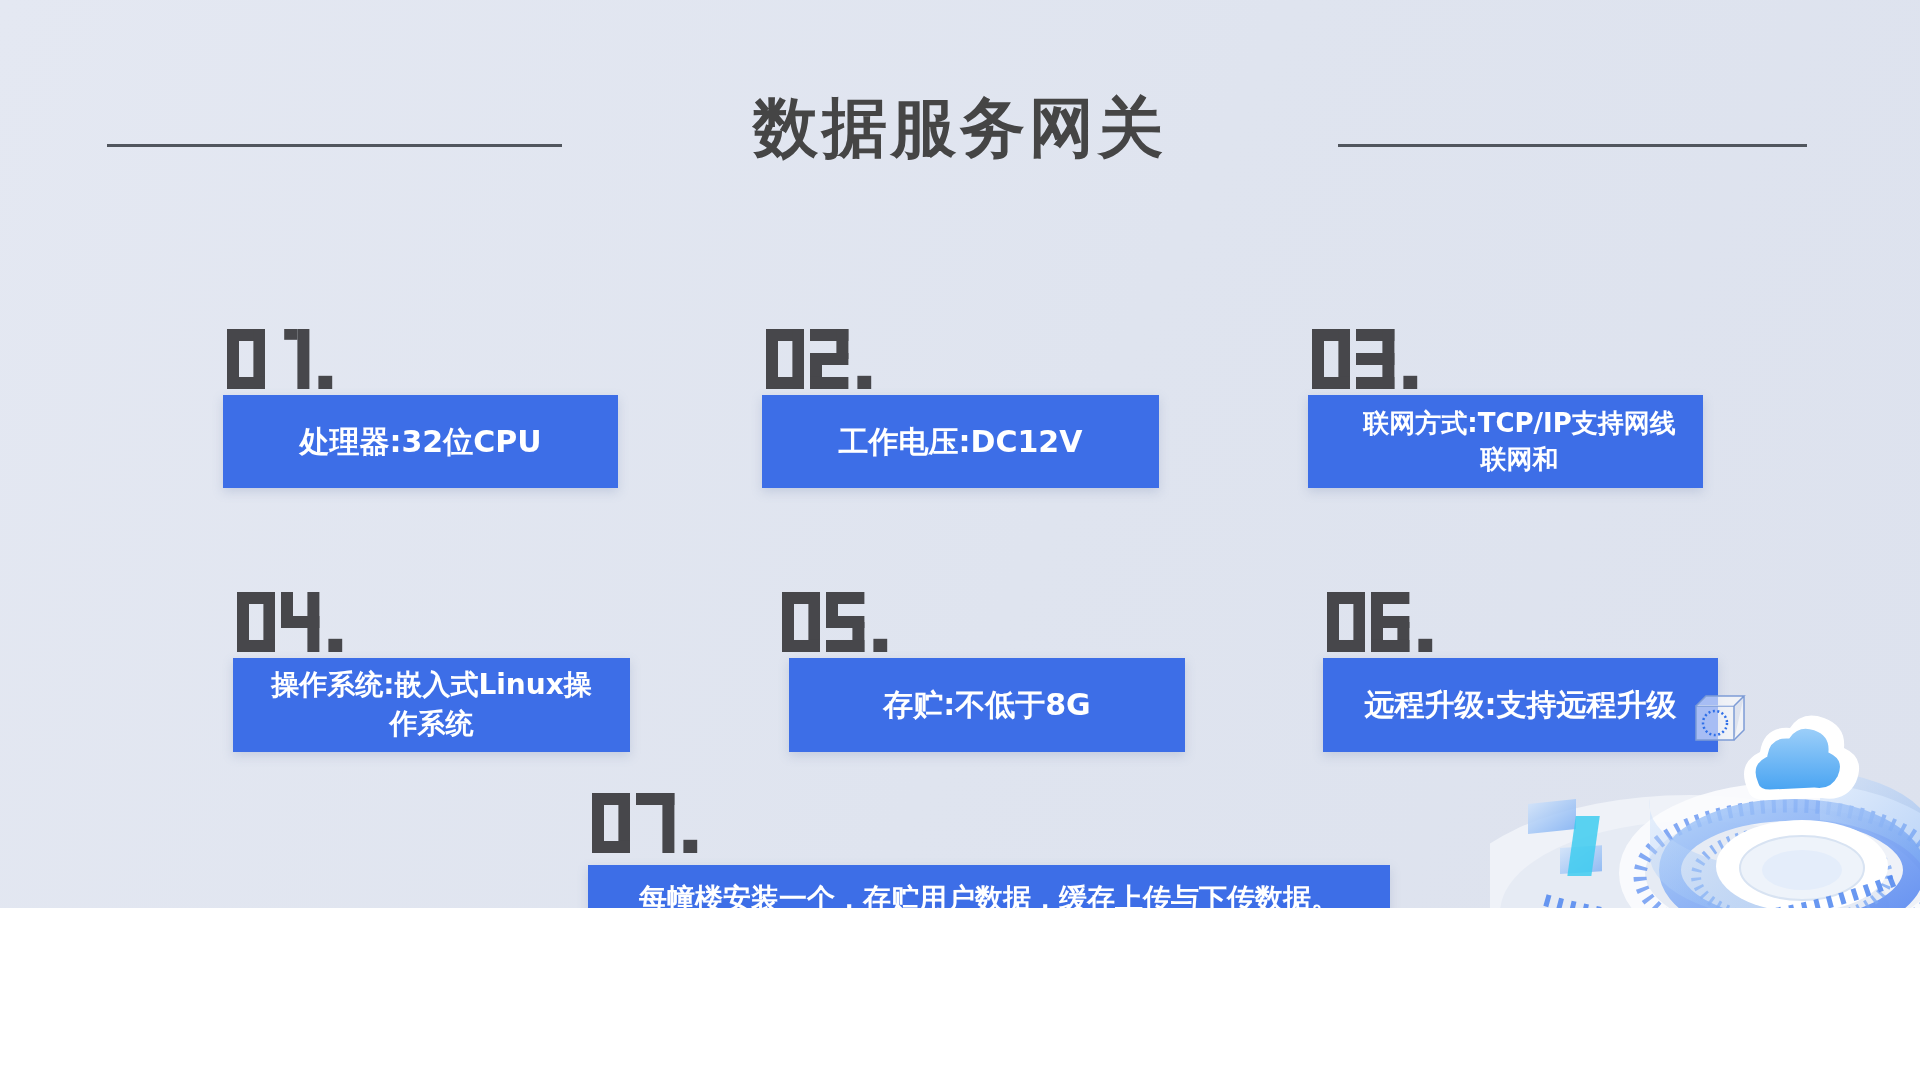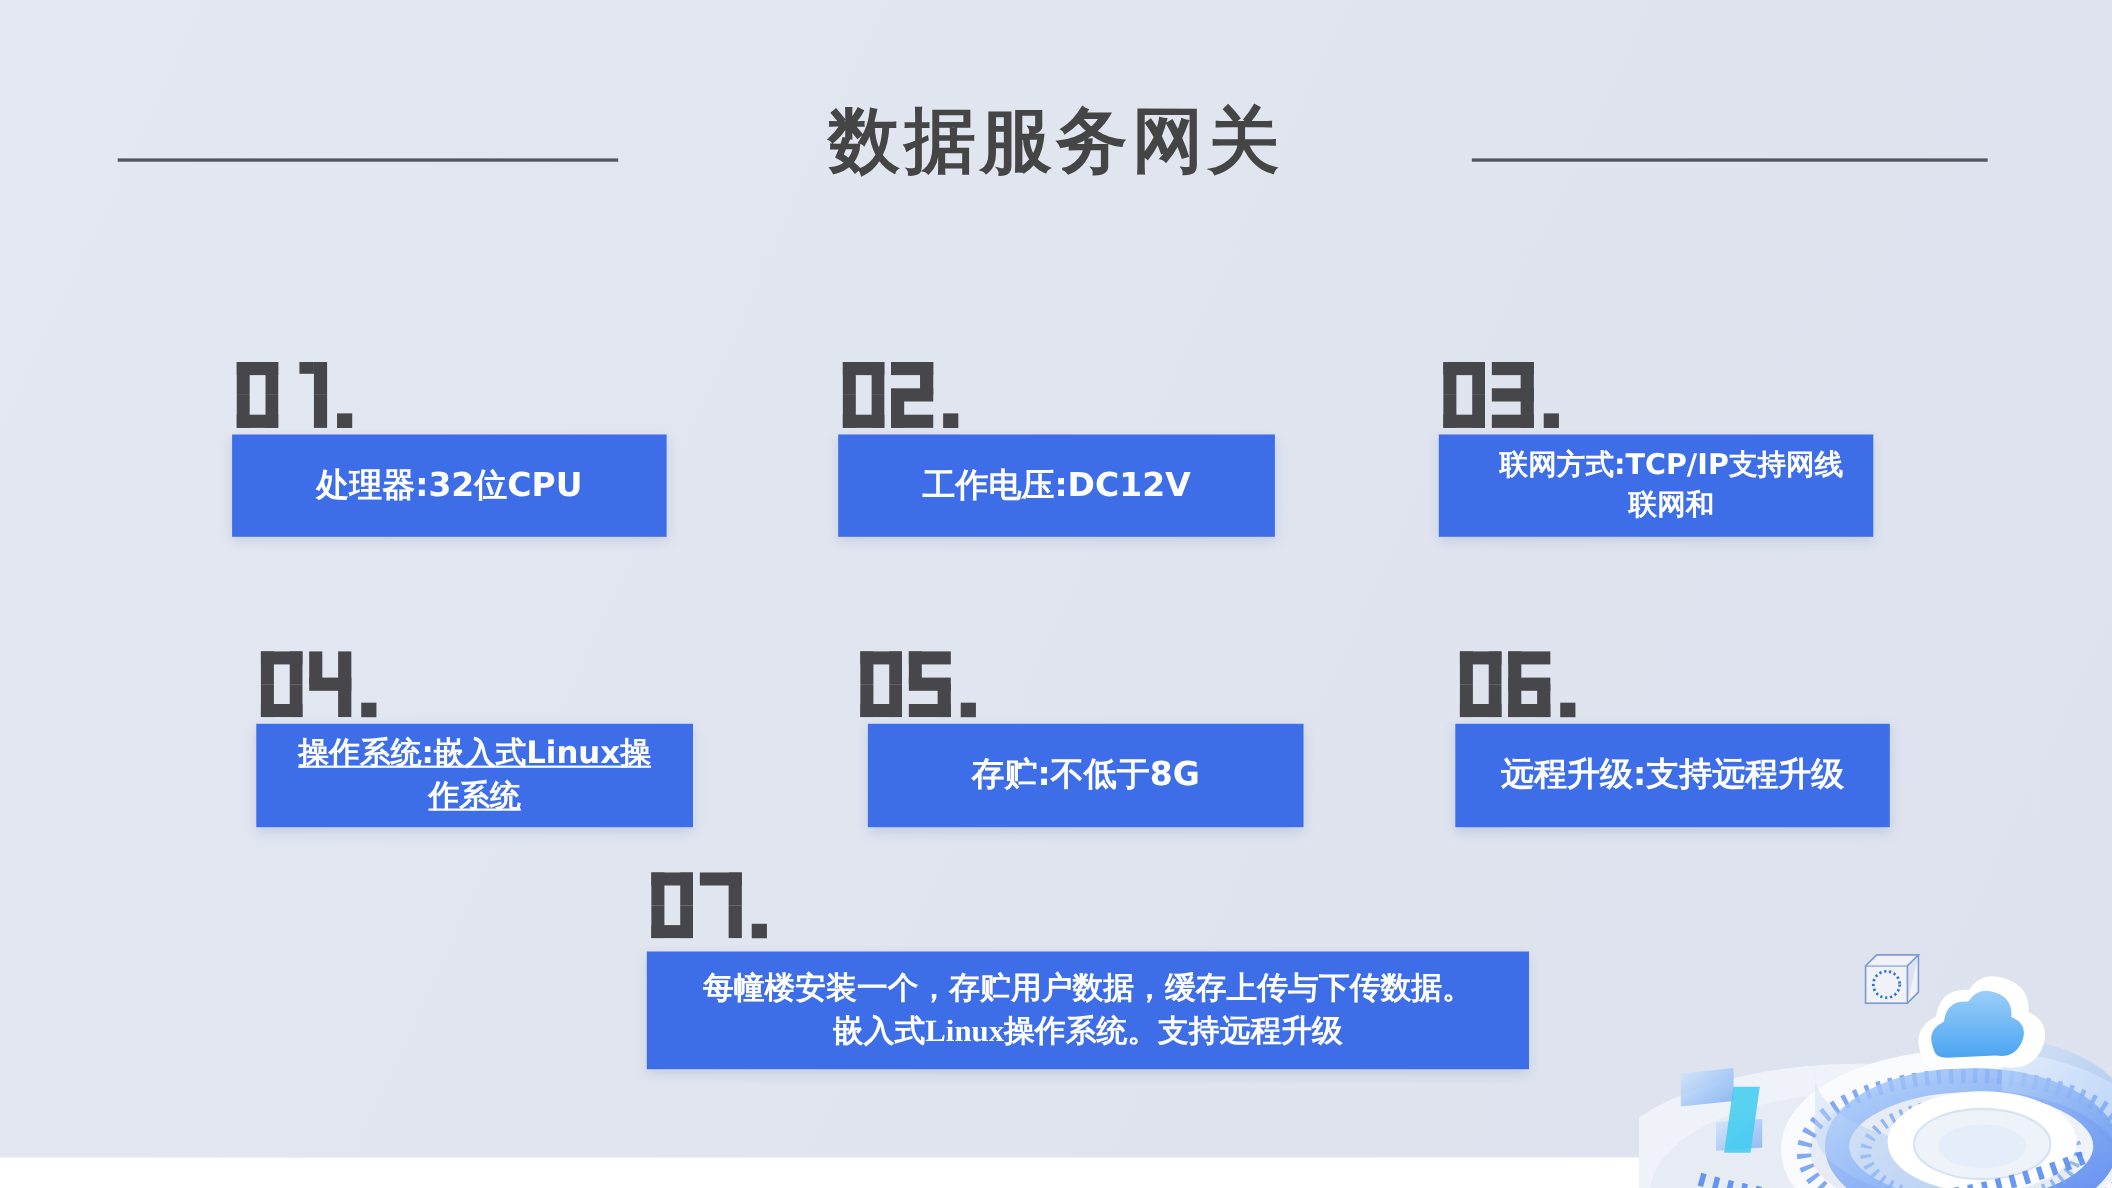--- a/index.html
+++ b/index.html
@@ -1,41 +1,41 @@
 <!DOCTYPE html>
 <html style="--accent-blue: #3d6ee7; --number-gray: #47474b; --title-gray: #454545; --divider-gray: #51565e; --background: #dfe4ef; --box-text: #ffffff; --footer-white: #ffffff;"><head>
 <meta charset="utf-8">
 <style>
   html,body{margin:0;padding:0;background:#ffffff;}
   .stage{
-    position:relative;width:1920px;height:1080px;overflow:hidden;
+    position:relative;width:1920px;height:908px;overflow:hidden;
     font-family:"DejaVu Sans","Liberation Sans",sans-serif;
     background:linear-gradient(115deg,#e4e8f2 0%,#dfe4ef 55%,#dde2ee 100%);
   }
   
   .footer-strip{position:absolute;left:0;top:1052px;width:1920px;height:28px;
     background:var(--footer-white,#ffffff);border-top:1px solid #eef1f6;}
   
   .title{position:absolute;left:0;right:0;top:84px;margin:0;text-align:center;
     font-size:65px;font-weight:900;letter-spacing:4px;color:var(--title-gray,#454545);}
   .deco-line{position:absolute;height:3px;background:var(--divider-gray,#51565e);top:144px;}
   .deco-line.left{left:107px;width:455px;}
   .deco-line.right{left:1338px;width:469px;}
   
   .feature{position:absolute;}
   .num{position:absolute;left:4px;top:-66px;height:60px;display:flex;align-items:flex-start;gap:6px;}
   .num svg{display:block;}
   .box{display:flex;align-items:center;justify-content:center;text-align:center;
     background:var(--accent-blue,#3d6ee7);color:#ffffff;
     box-shadow:0 4px 10px rgba(110,130,175,.25);}
   .box-text{white-space:pre-line;font-weight:700;line-height:1.38;color:var(--box-text,#ffffff);}
-  .f1{left:211px;top:395px;} .f1 .box{width:395px;height:93px;}
+  .f1{left:223px;top:395px;} .f1 .box{width:395px;height:93px;}
   .f2{left:762px;top:395px;} .f2 .box{width:397px;height:93px;align-items:center;}
   .f3{left:1308px;top:395px;} .f3 .box{width:395px;height:93px;}
-  .f4{left:233px;top:658px;} .f4 .box{width:397px;height:94px;text-decoration:underline;}
+  .f4{left:233px;top:658px;} .f4 .box{width:397px;height:94px;}
   .f5{left:778px;top:658px;} .f5 .box{width:396px;height:94px;margin-left:11px;}
   .f6{left:1323px;top:658px;border-radius:24px;} .f6 .box{width:395px;height:94px;}
   .f7{left:588px;top:865px;font-family:Liberation Serif, serif;} .f7 .box{width:802px;height:107px;}
   .f7 .num{top:-72px;}
   .single .box-text{font-size:30px;}
   .f3 .box-text{font-size:26px;margin-left:28px;}
   .f4 .box-text{font-size:28px;}
   .f7 .box-text{font-size:28px;}
   
   .illustration{position:absolute;right:0;bottom:0;width:430px;height:250px;z-index:5;}

